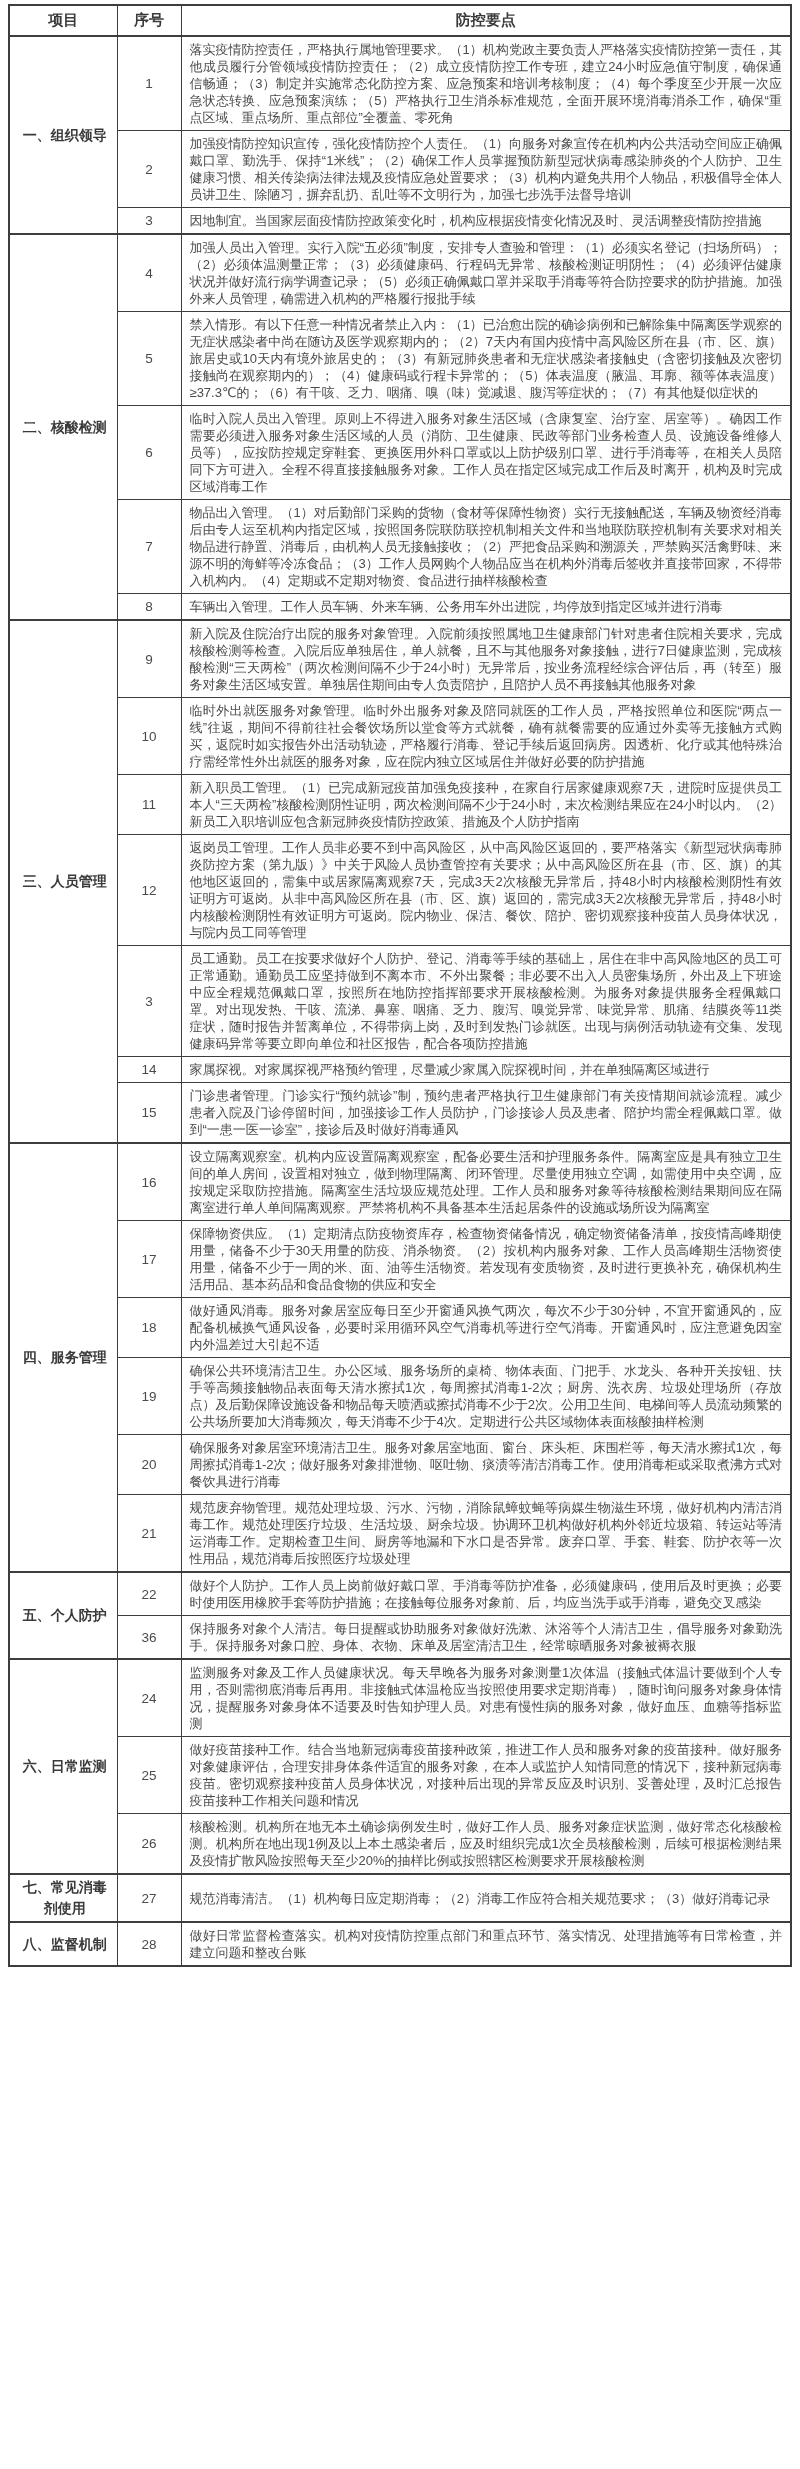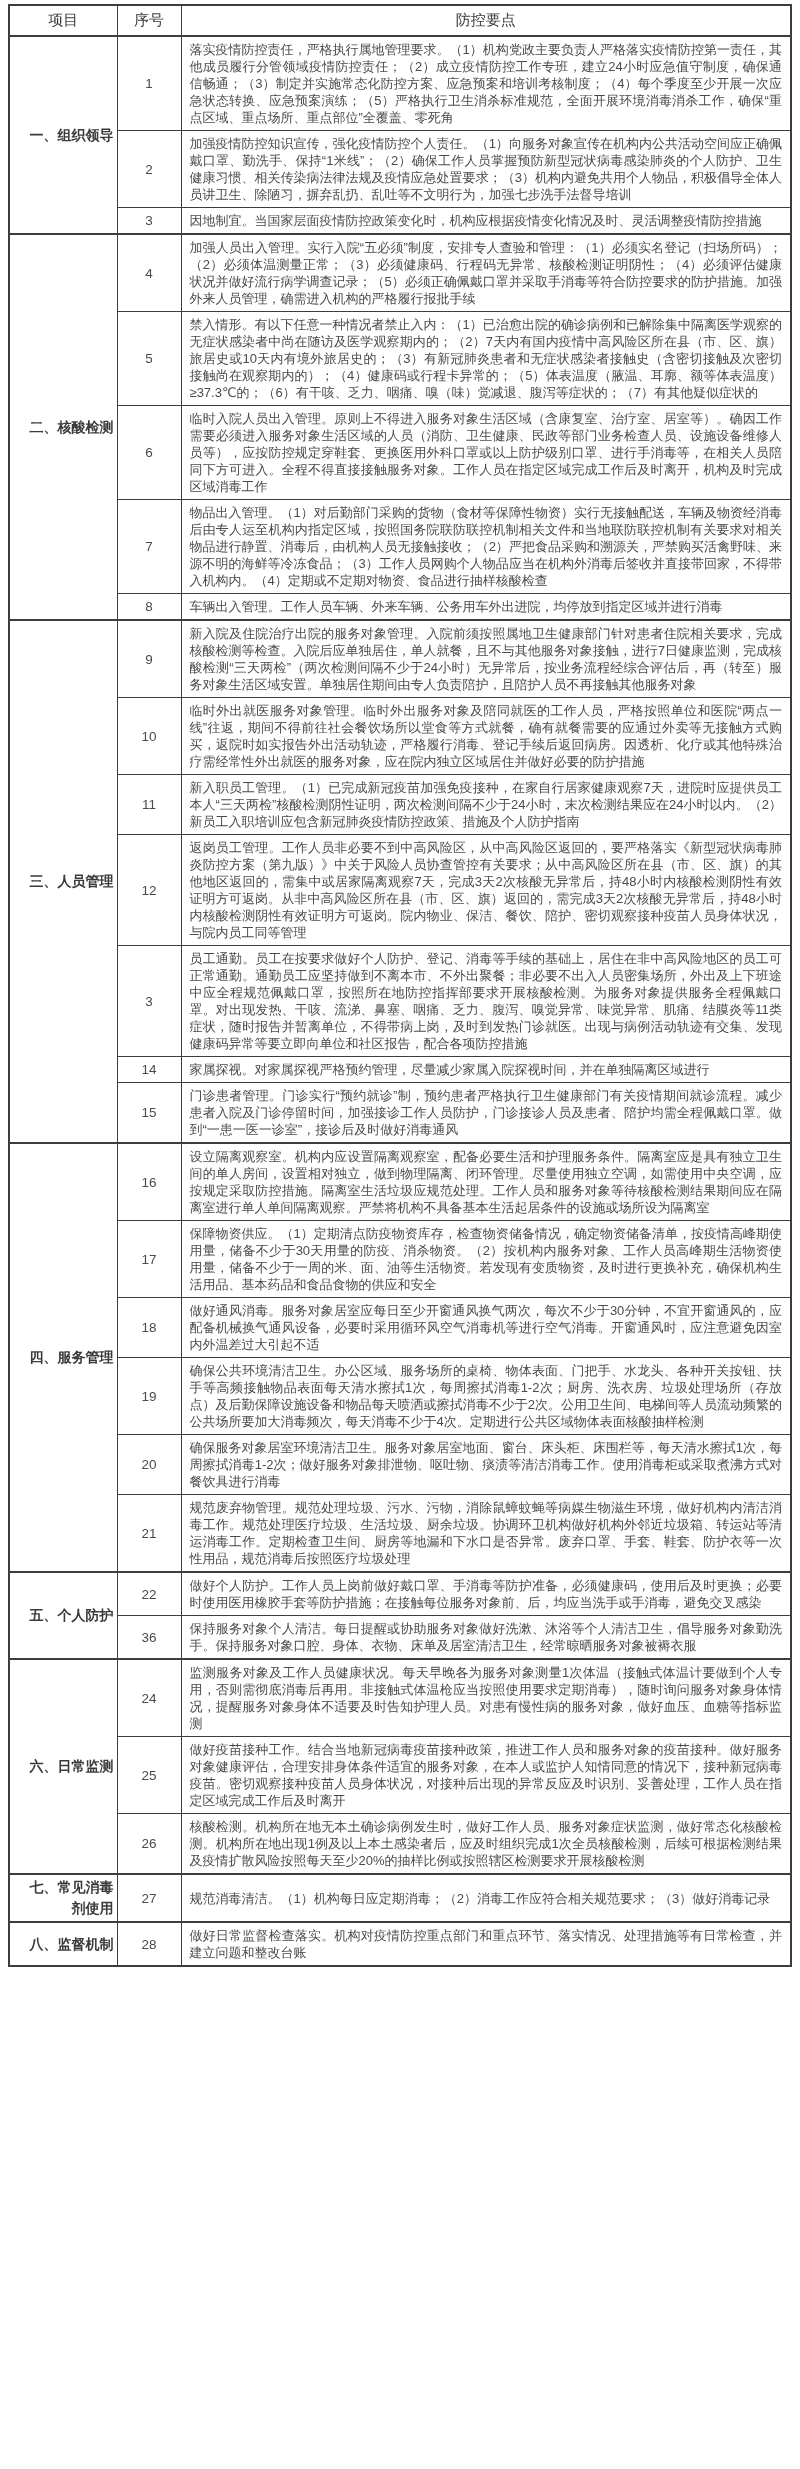--- a/index.html
+++ b/index.html
@@ -25,32 +25,32 @@
   table.prevention-table col.c-num     { width: 64px; }
   table.prevention-table col.c-points  { width: auto; }
 
   table.prevention-table th,
   table.prevention-table td {
     border: 1px solid #3d3d3d;
     box-sizing: border-box;
   }
   thead th {
     font-size: 15px;
-    font-weight: normal;
+    font-weight: bold;
     color: #3a3a3a;
     text-align: center;
     padding: 5px 2px;
     height: 27px;
     border-bottom-width: 2px;
   }
   td.section-label {
     font-size: 14px;
     font-weight: bold;
     color: #3a3a3a;
-    text-align: right;
+    text-align: center;
     vertical-align: middle;
     padding: 2px 3px 2px 6px;
     line-height: 21px;
   }
   td.row-num {
     font-size: 13.5px;
     color: #4a4a4a;
     text-align: center;
     vertical-align: middle;
     padding: 2px;
@@ -184,21 +184,21 @@
           <td class="row-num">36</td>
           <td class="row-content">保持服务对象个人清洁。每日提醒或协助服务对象做好洗漱、沐浴等个人清洁卫生，倡导服务对象勤洗手。保持服务对象口腔、身体、衣物、床单及居室清洁卫生，经常晾晒服务对象被褥衣服</td>
         </tr>
         <tr class="section-start">
           <td class="section-label" rowspan="3">六、日常监测</td>
           <td class="row-num">24</td>
           <td class="row-content">监测服务对象及工作人员健康状况。每天早晚各为服务对象测量1次体温（接触式体温计要做到个人专用，否则需彻底消毒后再用。非接触式体温枪应当按照使用要求定期消毒），随时询问服务对象身体情况，提醒服务对象身体不适要及时告知护理人员。对患有慢性病的服务对象，做好血压、血糖等指标监测</td>
         </tr>
         <tr>
           <td class="row-num">25</td>
-          <td class="row-content">做好疫苗接种工作。结合当地新冠病毒疫苗接种政策，推进工作人员和服务对象的疫苗接种。做好服务对象健康评估，合理安排身体条件适宜的服务对象，在本人或监护人知情同意的情况下，接种新冠病毒疫苗。密切观察接种疫苗人员身体状况，对接种后出现的异常反应及时识别、妥善处理，工作人员在指定区域完成工作后及时离开</td>
+          <td class="row-content">做好疫苗接种工作。结合当地新冠病毒疫苗接种政策，推进工作人员和服务对象的疫苗接种。做好服务对象健康评估，合理安排身体条件适宜的服务对象，在本人或监护人知情同意的情况下，接种新冠病毒疫苗。密切观察接种疫苗人员身体状况，对接种后出现的异常反应及时识别、妥善处理，及时汇总报告疫苗接种工作相关问题和情况</td>
         </tr>
         <tr>
           <td class="row-num">26</td>
           <td class="row-content">核酸检测。机构所在地无本土确诊病例发生时，做好工作人员、服务对象症状监测，做好常态化核酸检测。机构所在地出现1例及以上本土感染者后，应及时组织完成1次全员核酸检测，后续可根据检测结果及疫情扩散风险按照每天至少20%的抽样比例或按照辖区检测要求开展核酸检测</td>
         </tr>
         <tr class="section-start">
           <td class="section-label" rowspan="1">七、常见消毒剂使用</td>
           <td class="row-num">27</td>
           <td class="row-content">规范消毒清洁。（1）机构每日应定期消毒；（2）消毒工作应符合相关规范要求；（3）做好消毒记录</td>
         </tr>

